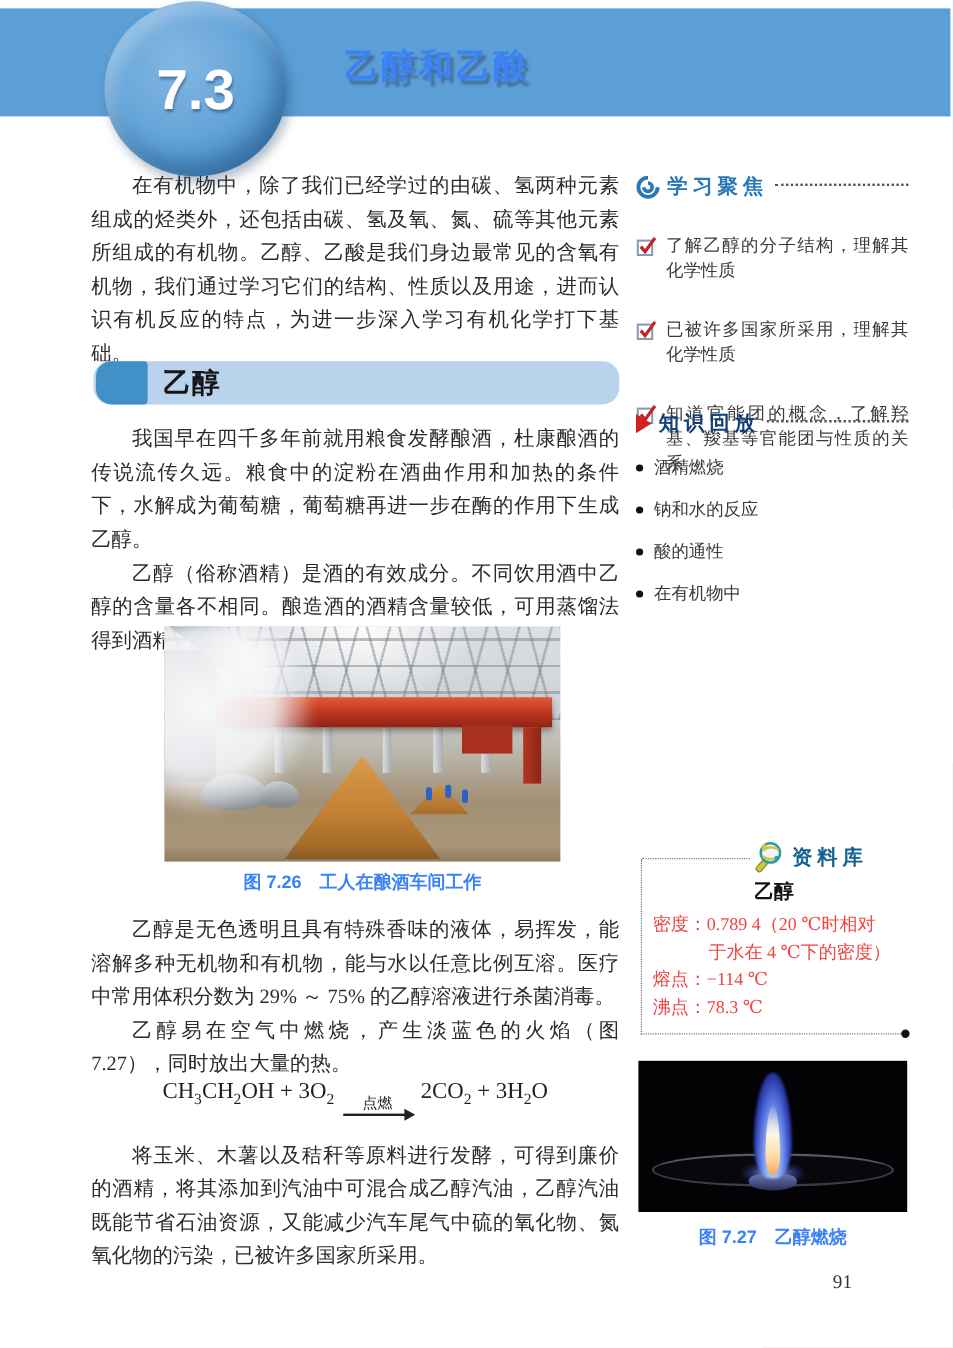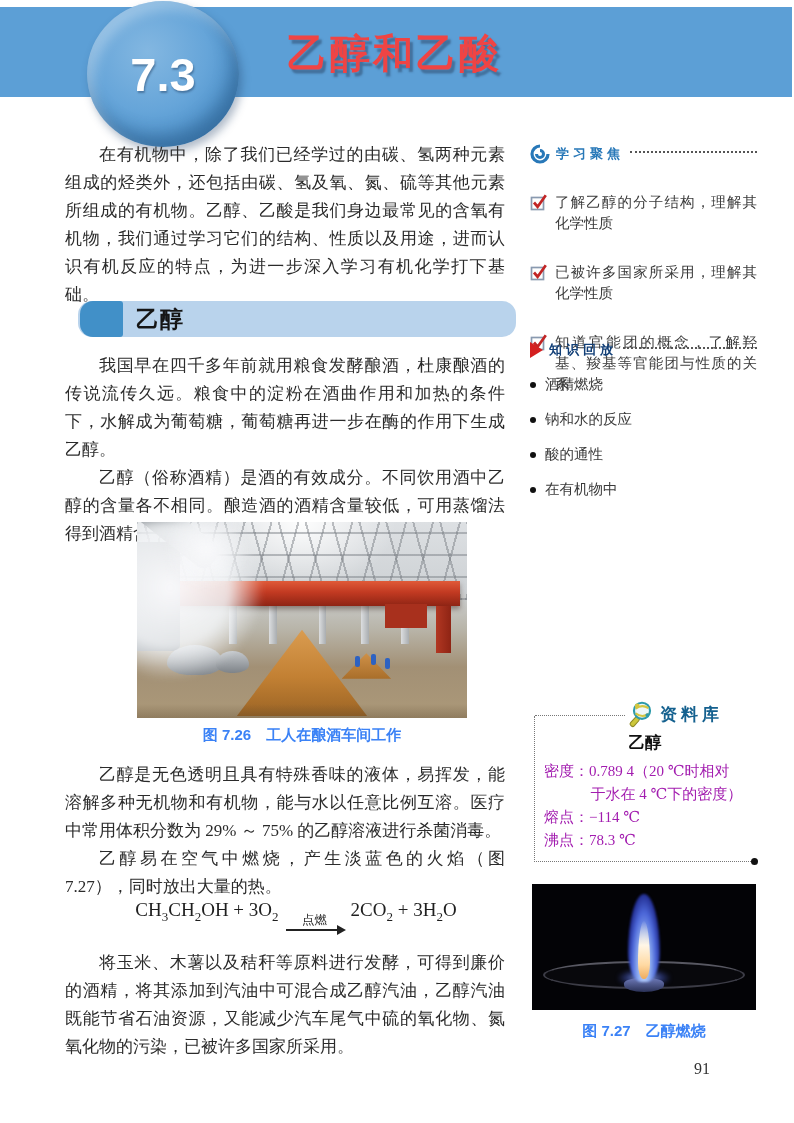--- a/index.html
+++ b/index.html
@@ -15,27 +15,27 @@
     position:absolute; left:87px; top:1px; width:152px; height:146px; border-radius:50%;
     background:radial-gradient(circle at 40% 35%, #83b7e1 0%, #66a5d9 45%, #4f93cc 72%, #3d7db5 100%);
     box-shadow:inset 7px 9px 12px rgba(255,255,255,.30), inset -7px -12px 16px rgba(25,65,105,.40), 3px 5px 9px rgba(30,60,100,.35);
     display:flex; align-items:center; justify-content:center;
   }
   .section-number {
     font-family:"Liberation Sans","DejaVu Sans",sans-serif; font-weight:bold;
     font-size:47px; color:#ffffff; text-shadow:1px 2px 2px rgba(30,60,95,.45);
   }
   .page-title {
-    position:absolute; left:287px; top:26px;
+    position:absolute; left:287px; top:36px;
     font-family:"Liberation Sans","DejaVu Sans",sans-serif; font-weight:bold;
-    font-size:40px; color:#ef4444; letter-spacing:3px;
+    font-size:28px; color:#3b82f6; letter-spacing:3px;
     text-shadow:3px 4px 2px rgba(45,75,110,.55);
   }
   
-  .para { position:absolute; left:65px; width:440px; font-size:17px; line-height:28px;
+  .para { position:absolute; left:76px; width:440px; font-size:17px; line-height:28px;
           text-align:justify; }
   .para p { text-indent:2em; }
   .intro { top:141px; }
   .pgroup1 { top:352px; }
   .pgroup2 { top:761px; }
   .pgroup3 { top:949px; }
   
   .section-bar {
     position:absolute; left:78px; top:301px; width:438px; height:36px;
     background:#b9d3ec; border-radius:14px;
@@ -102,21 +102,21 @@
          margin:0 7px; vertical-align:-8px; }
   .rxn-cond { font-family:"Liberation Sans","DejaVu Sans",sans-serif; font-size:12.5px;
               color:#1f1f1f; margin-bottom:2px; line-height:1; }
   .rxn-line { position:relative; width:58px; height:2px; background:#222; margin-bottom:4px; }
   .rxn-line::after { content:''; position:absolute; right:-2px; top:-4px; width:0; height:0;
     border-left:9px solid #222; border-top:5px solid transparent; border-bottom:5px solid transparent; }
   
   .side-block { position:absolute; left:530px; width:227px;
     font-family:"Liberation Sans","DejaVu Sans",sans-serif; }
   .side-header { display:flex; align-items:center; gap:6px; }
-  .side-title { font-weight:bold; font-size:13px; letter-spacing:4px; white-space:nowrap; }
+  .side-title { font-weight:bold; font-size:17px; letter-spacing:4px; white-space:nowrap; }
   .leader { flex:1 1 auto; height:0; border-bottom:2px dotted #555; margin-bottom:4px; }
   .focus-block { top:144px; }
   .focus-title { color:#2878b8; }
   .focus-item { display:flex; gap:7px; margin-top:28px; }
   .focus-item .txt { font-size:14.5px; line-height:21px; color:#3a3a3a; text-align:justify; }
   .check-ic { flex:0 0 auto; margin-top:1px; }
   .review-block { top:341px; }
   .review-title { color:#123f77; }
   .tri-icon { width:0; height:0; border-left:13px solid #d42020;
     border-top:8px solid transparent; border-bottom:8px solid transparent; }
@@ -130,21 +130,21 @@
   .library-box::before { content:''; position:absolute; left:0; top:-1px; width:92px;
     border-top:1.5px dotted #777; }
   .library-box::after { content:''; position:absolute; right:-3px; bottom:-4px;
     width:7px; height:7px; border-radius:50%; background:#111; }
   .library-header { position:absolute; left:90px; top:-17px; display:flex;
     align-items:center; gap:3px; background:#fff; padding:0 2px; }
   .library-title { font-family:"Liberation Sans","DejaVu Sans",sans-serif; font-weight:bold;
     font-size:17px; letter-spacing:4px; color:#15618f; white-space:nowrap; }
   .library-sub { text-align:center; font-weight:bold; font-size:16.5px; color:#111;
     margin-top:16px; }
-  .library-lines { margin-top:6px; padding-left:9px; font-size:15px; line-height:23px; color:#a21caf; }
+  .library-lines { margin-top:6px; padding-left:9px; font-size:15px; line-height:23px; color:#ef4444; }
   .library-lines .indent { padding-left:3.1em; }
   
   .flame-fig { position:absolute; left:532px; top:884px; width:224px; height:126px;
     background:#030306; overflow:hidden; }
   .flame-fig > div { position:absolute; }
   .dish { left:5%; right:5%; bottom:17%; height:28px; border:2px solid #3c3c46;
     border-radius:50%; border-top-color:#585862; background:rgba(22,22,30,.25); }
   .base-cup { left:50%; bottom:14%; transform:translateX(-50%); width:40px; height:14px;
     background:linear-gradient(#6d79b8,#2a3156); border-radius:40% 40% 50% 50%; }
   .flame-outer { left:50%; bottom:22%; transform:translateX(-50%); width:32px; height:88px;

